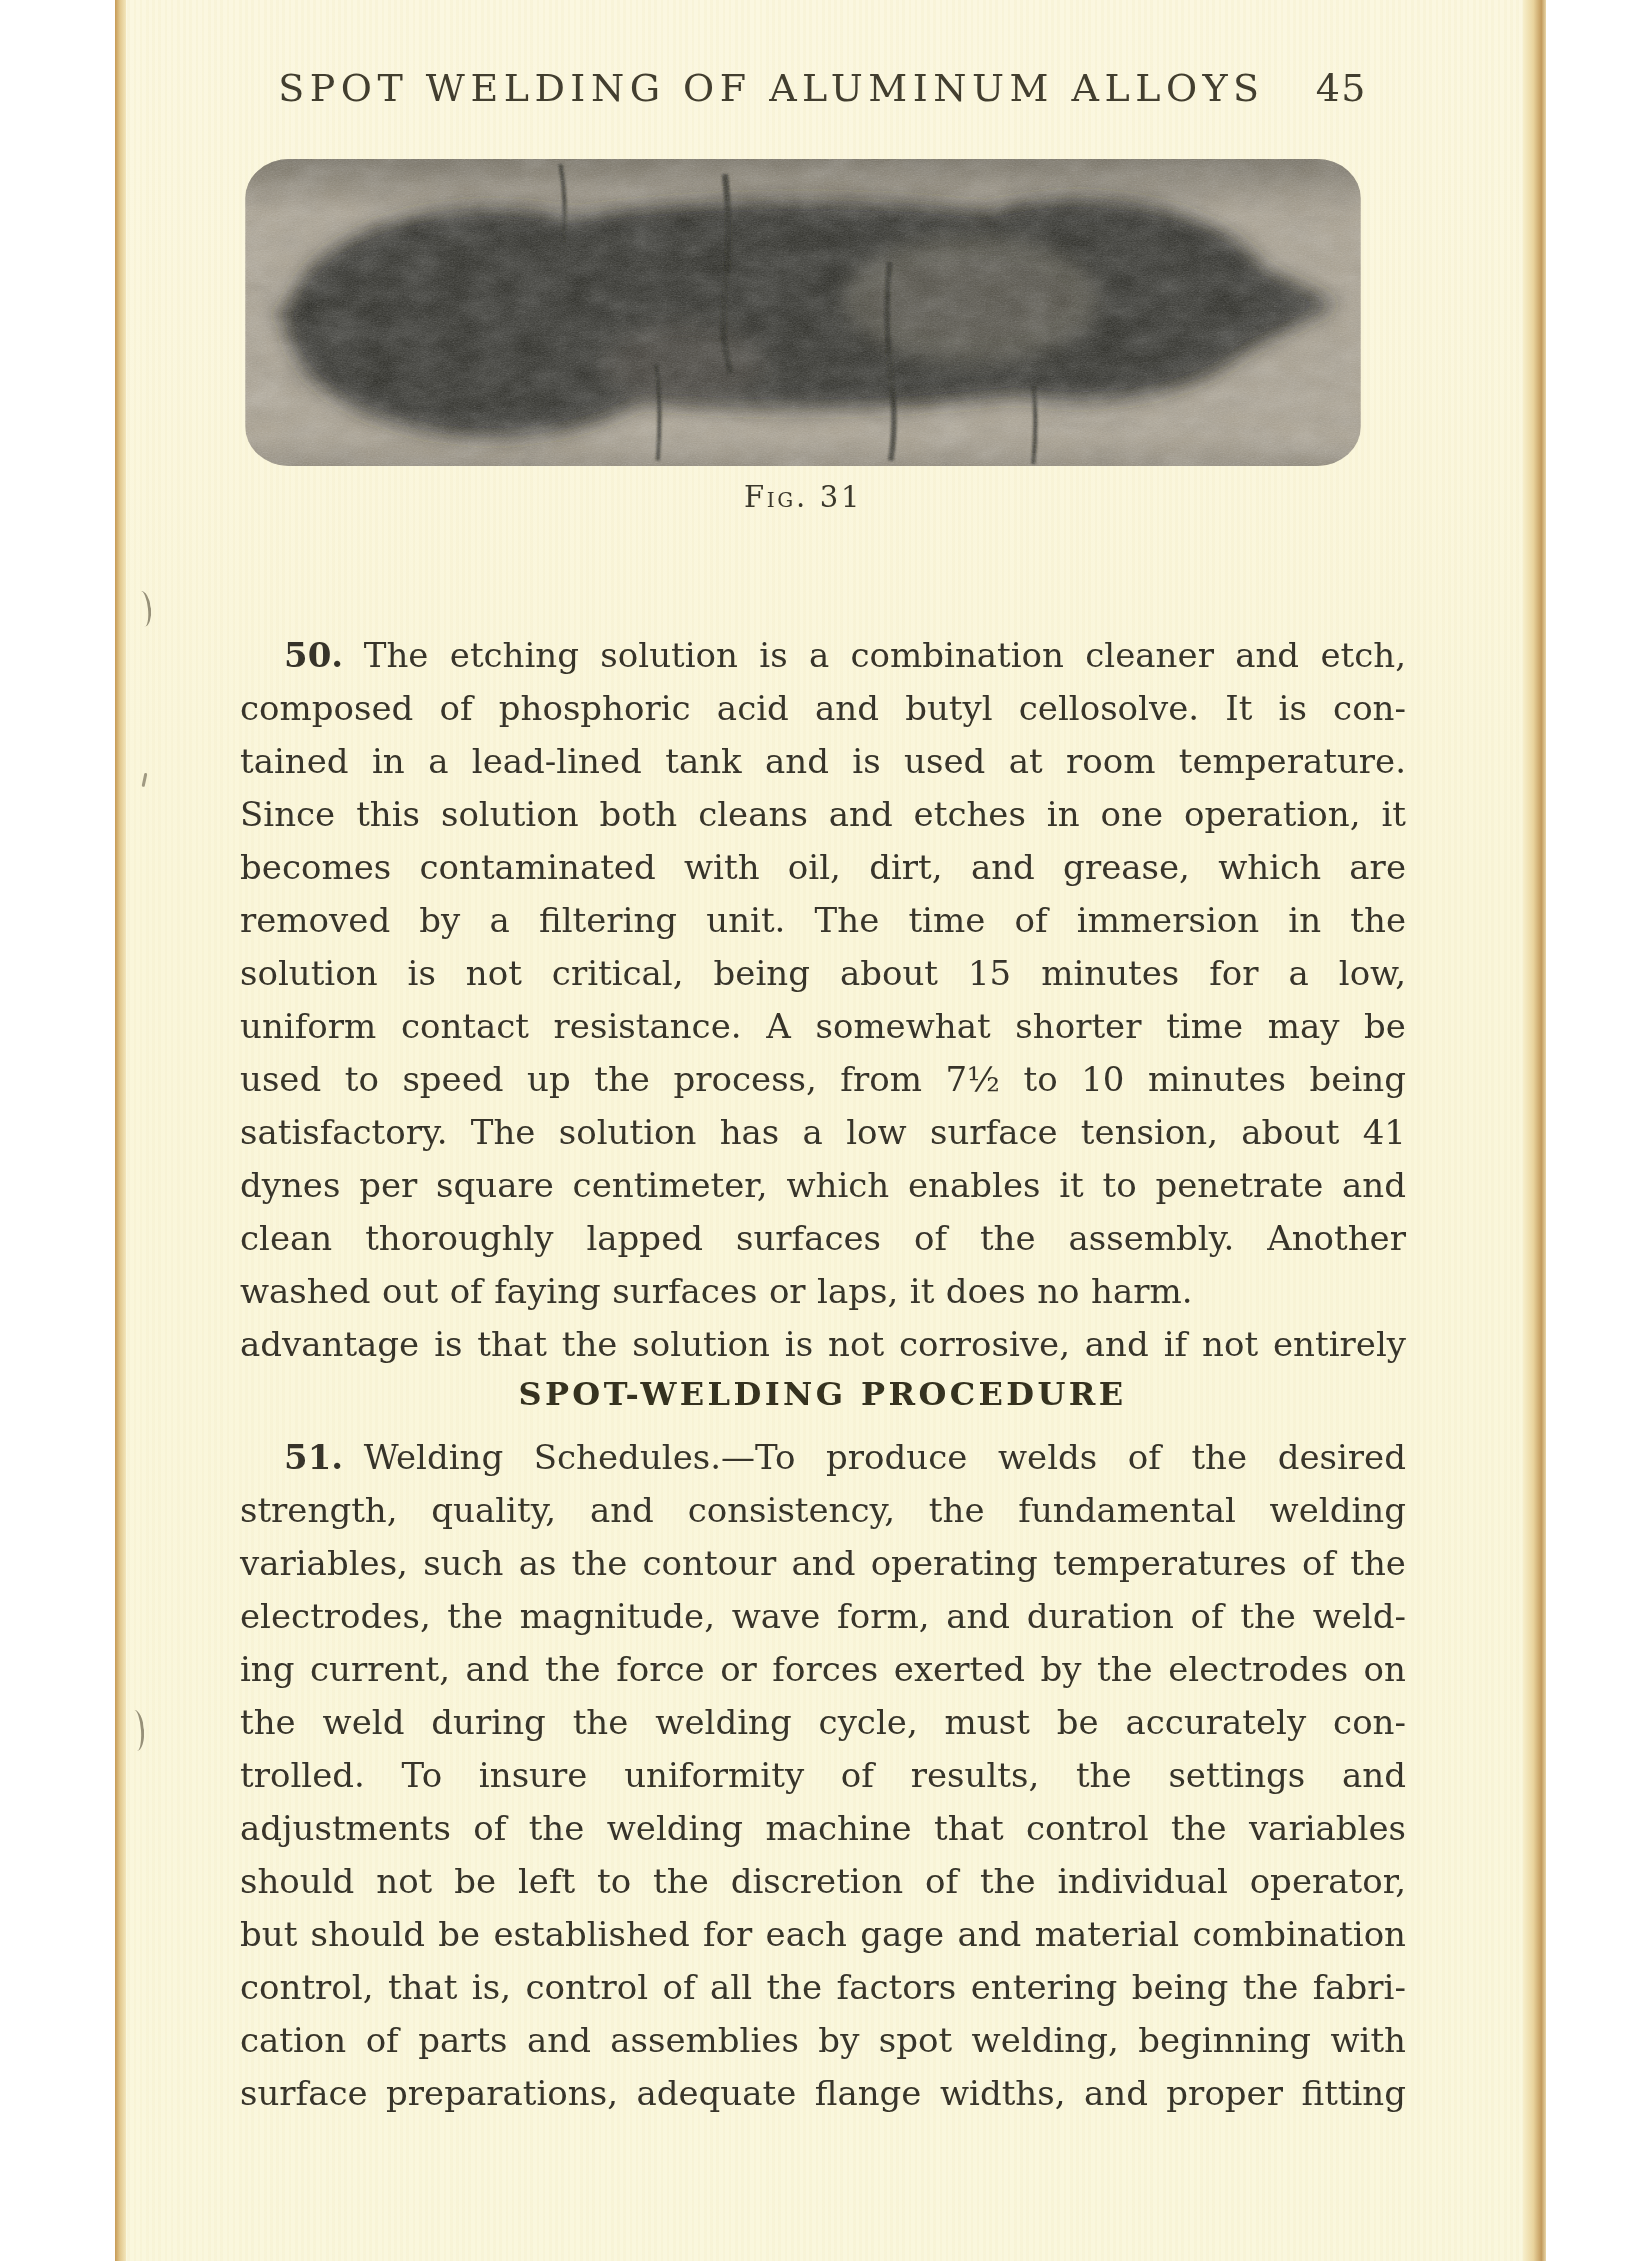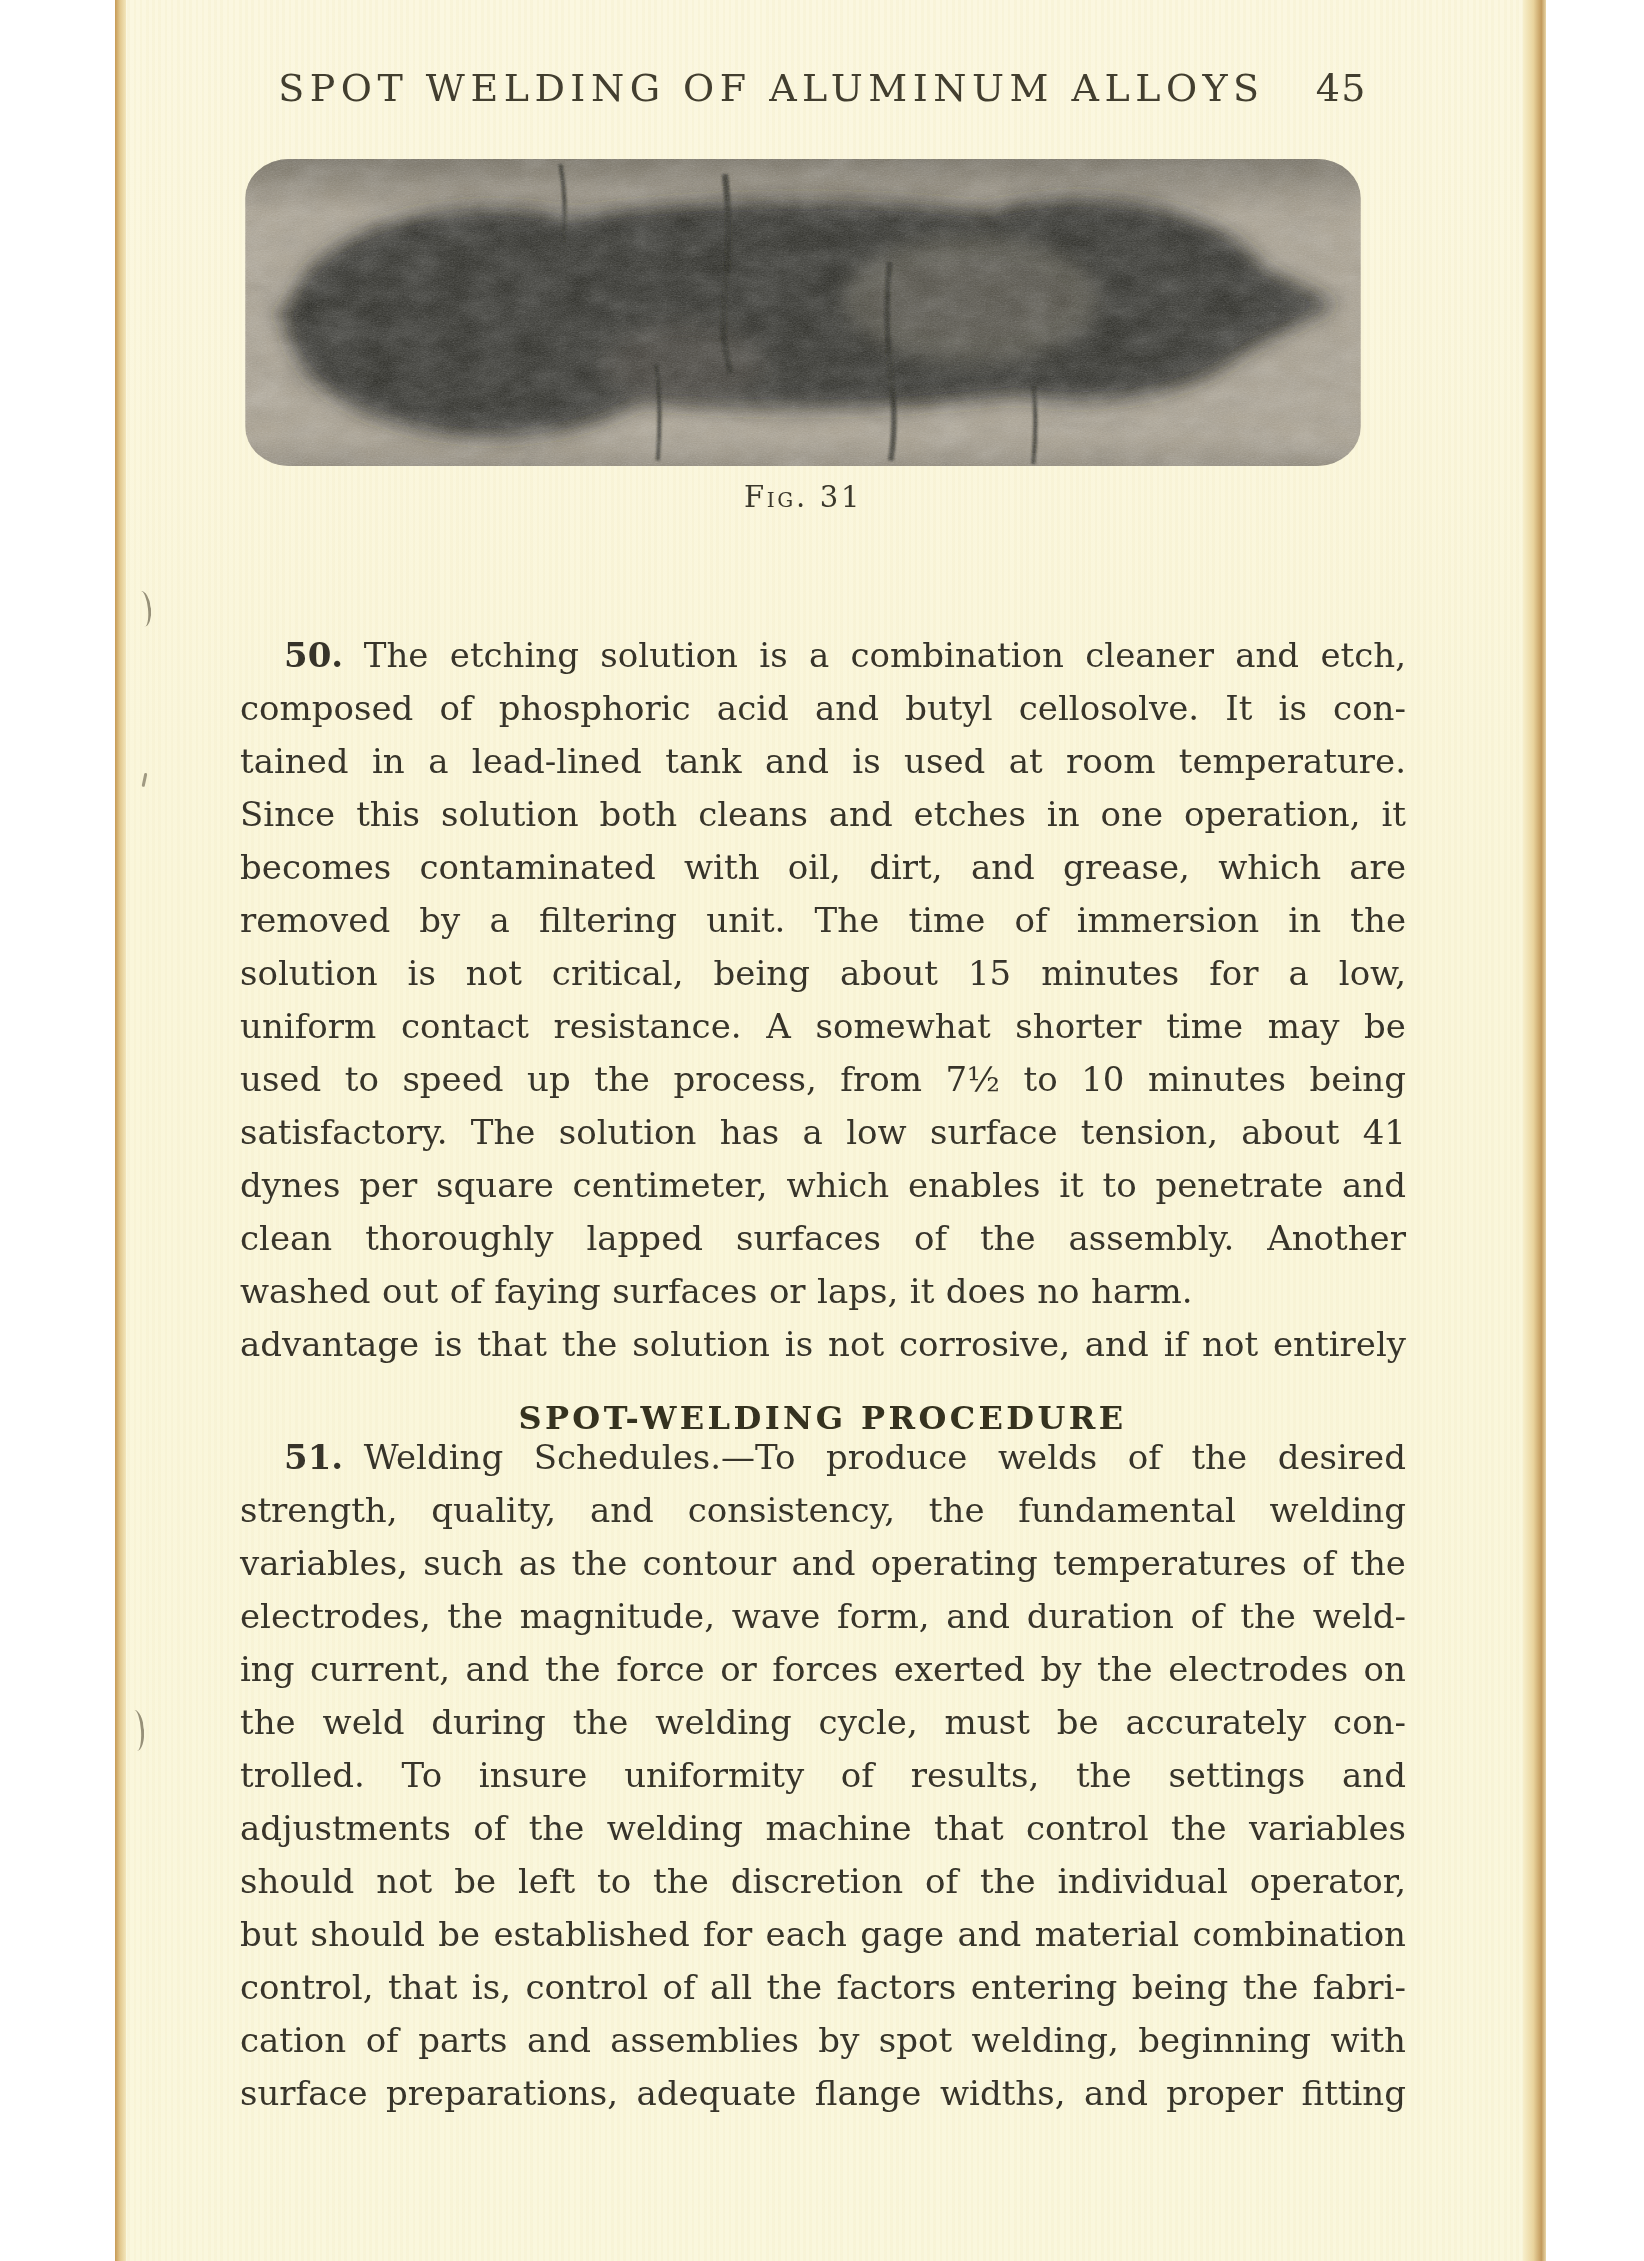--- a/index.html
+++ b/index.html
@@ -58,21 +58,21 @@
     overflow:visible;
   }
   .ln.last{text-align:left;text-align-last:left;}
   .indent{padding-left:44px;}
   .b{font-weight:normal;}
   .num{font-weight:bold;margin-right:20.6px;}
   #para50{top:609px;margin-top:20px;}
   #heading-block{
     position:absolute;left:240px;top:1368px;width:1165px;
     text-align:center;font-weight:bold;font-size:32px;
-    letter-spacing:3.4px;color:#35321f;height:53px;line-height:53px;margin-top:24px;
+    letter-spacing:3.4px;color:#35321f;height:53px;line-height:53px;
   }
   #para51{top:1431px;}
   
   .scan-arc{
     position:absolute;width:13.7px;height:36px;
     border:0;border-right:3.4px solid rgba(70,62,42,.55);
     border-radius:50%;
   }
   .scan-tick{
     position:absolute;width:3.4px;height:13.7px;

